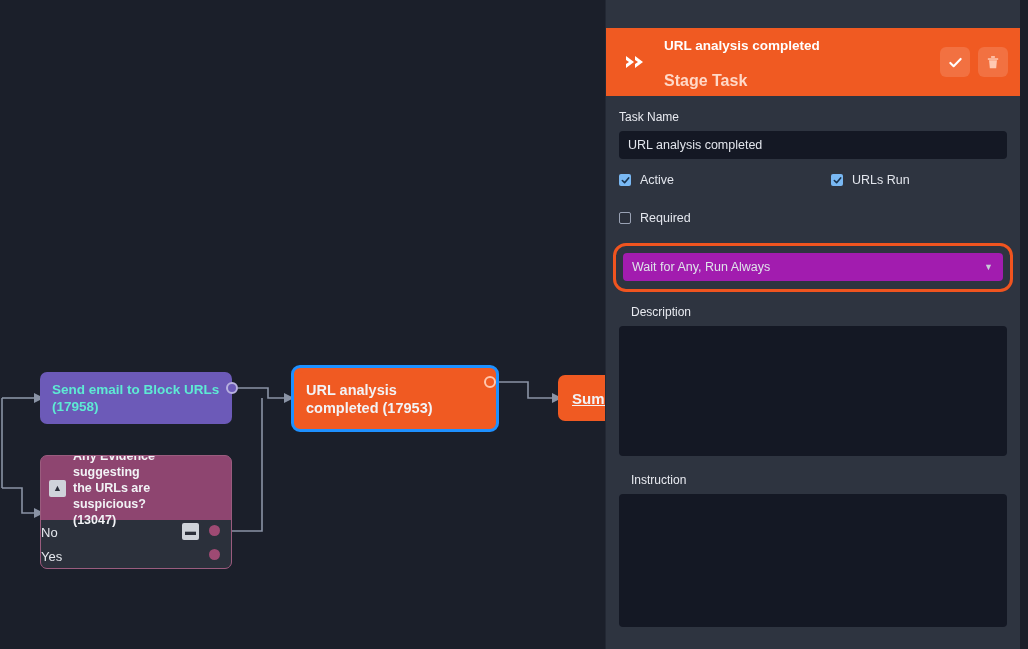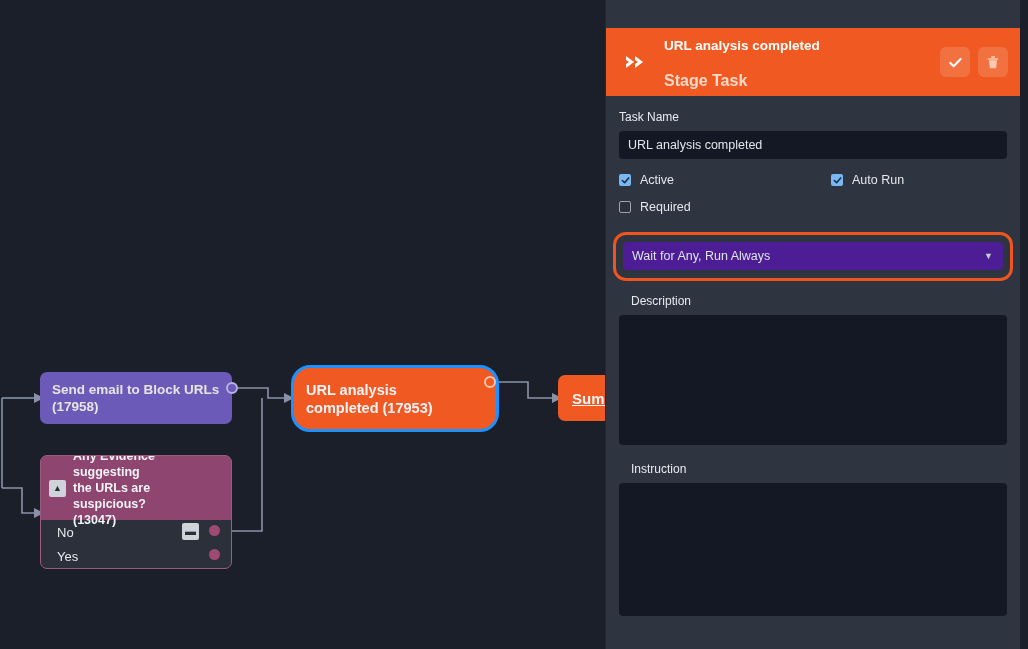--- a/index.html
+++ b/index.html
@@ -31,28 +31,28 @@
   }
 
   
   .node-purple {
     left: 40px; top: 372px; width: 192px; height: 52px;
     background: #6a5acd;
     background: #6c5ab8;
     padding: 8px 12px;
     display: flex; align-items: center;
   }
-  .node-purple .node-label { color: #e5e5e5; }
+  .node-purple .node-label { color: #5eead4; }
 
   
   .node-orange-selected {
     left: 291px; top: 365px; width: 208px; height: 67px;
     background: #f05a22;
     border: 3px solid #1e90ff;
-    border-radius: 19px;
+    border-radius: 9px;
     padding: 7px 12px;
     display: flex; align-items: center;
   }
   .node-orange-selected .inner {
     position: absolute; inset: 4px;
     background: #f05a22;
     border-radius: 5px;
   }
   .node-orange-selected .node-label {
     position: relative; font-size: 14.5px; line-height: 18px;
@@ -91,21 +91,21 @@
     flex: 0 0 auto;
     display: flex; align-items: center; justify-content: center;
     color: #2b2f3a; font-size: 9px; line-height: 1;
   }
   .node-magenta .head .node-label { font-size: 12.5px; line-height: 16px; }
   .node-magenta .opts { background: #2b303b; height: 49px; }
   .opt-row {
     position: relative;
     height: 24px;
     display: flex; align-items: center;
-    padding-left: 16px;
+    padding-left: 0;
     color: #e6e8ee;
     font-size: 13px;
   }
   .minus-box {
     position: absolute; right: 32px; top: 3px;
     width: 17px; height: 17px;
     background: #cfd3da; border-radius: 2px;
     display: flex; align-items: center; justify-content: center;
     color: #2b2f3a; font-size: 11px; line-height: 1;
   }
@@ -183,21 +183,21 @@
     color: #e2e5ec;
     font-family: "Liberation Sans", sans-serif;
     font-size: 12.5px;
     padding: 0 9px;
     outline: none;
   }
   .checks {
     margin-top: 14px;
     display: grid;
     grid-template-columns: 212px 1fr;
-    row-gap: 13px;
+    row-gap: 24px;
   }
   .chk {
     display: flex; align-items: center;
     color: #e3e6ed; font-size: 12.5px;
     cursor: pointer;
   }
   .box {
     width: 12px; height: 12px;
     border-radius: 2px;
     margin-right: 9px;
@@ -213,21 +213,21 @@
     margin-top: 18px;
     padding: 7px 7px 8px 7px;
     border: 3px solid #f0541f;
     border-radius: 13px;
     margin-left: -6px;
     margin-right: -6px;
   }
   .select {
     position: relative;
     width: 100%; height: 28px;
-    background: #4c1d95;
+    background: #a21caf;
     border-radius: 4px;
     color: #dfe3ea;
     font-size: 12.5px;
     display: flex; align-items: center;
     padding: 0 9px;
     cursor: pointer;
   }
   .select .caret {
     position: absolute; right: 10px; top: 50%;
     transform: translateY(-50%);
@@ -355,21 +355,21 @@
               </svg>
           </span>
           <span>Active</span>
         </label>
         <label class="chk">
           <span class="box on">
             <svg width="9" height="9" viewBox="0 0 10 10">
                 <path d="M1.5 5 L4 7.5 L8.5 2.2" stroke="#18324d" stroke-width="1.8" fill="none" stroke-linecap="round" stroke-linejoin="round"></path>
               </svg>
           </span>
-          <span>Auto Run</span>
+          <span>URLs Run</span>
         </label>
         <label class="chk">
           <span class="box off"></span>
           <span>Required</span>
         </label>
         <span></span>
       </div>
 
       <div class="runmode-wrap">
         <div class="select">

